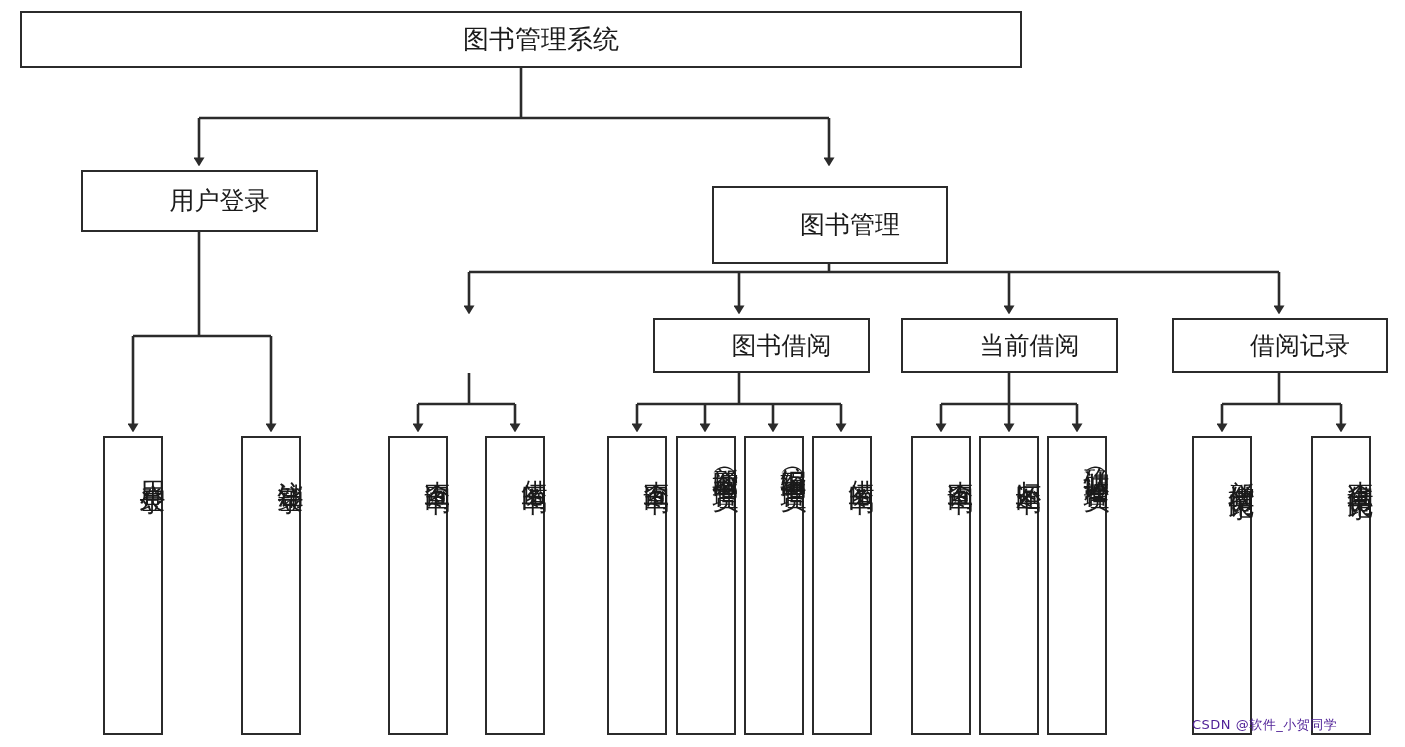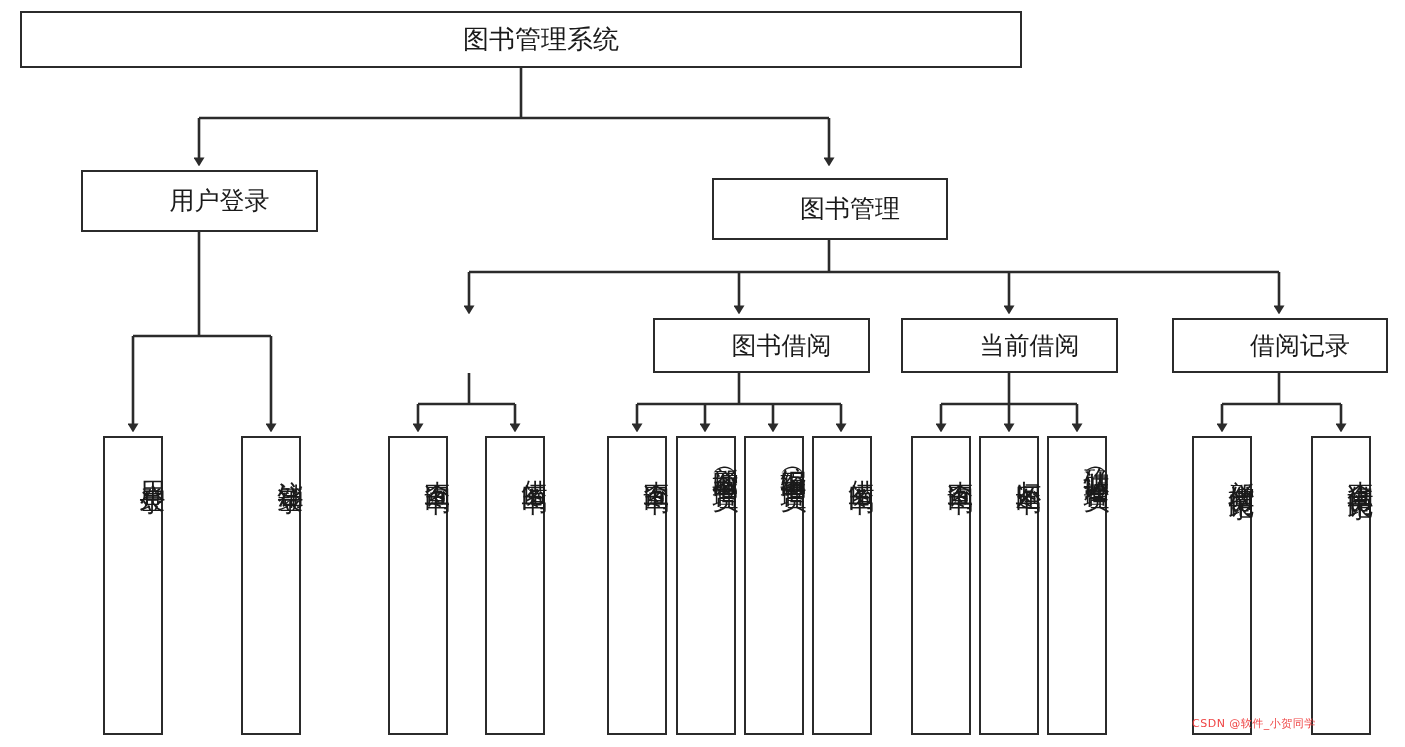--- a/index.html
+++ b/index.html
@@ -50,22 +50,22 @@
   }
   .node.vertical .label{
     writing-mode:vertical-rl;
     text-orientation:upright;
     font-size:26px;
     letter-spacing:3px;
     line-height:1;
   }
   .watermark{
     position:absolute;
-    font-size:11px;
-    color:#ef4444;
+    font-size:13px;
+    color:#4c1d95;
     white-space:nowrap;
     letter-spacing:0.5px;
   }
 </style>
 </head>
 <body>
 
 <div id="canvas">
 
   <svg id="edges" viewBox="0 0 1405 747" xmlns="http://www.w3.org/2000/svg">
@@ -120,21 +120,21 @@
   </svg>
 
   <div class="node root horizontal" style="left:20px; top:11px; width:1002px; height:57px;">
     <span class="label">图书管理系统</span>
   </div>
 
   <div class="node horizontal" style="left:81px; top:170px; width:237px; height:62px;">
     <span class="label">用户登录</span>
   </div>
 
-  <div class="node horizontal" style="left:712px; top:178px; width:236px; height:62px;">
+  <div class="node horizontal" style="left:712px; top:186px; width:236px; height:78px;">
     <span class="label">图书管理</span>
   </div>
 
 
   <div class="node horizontal" style="left:631px; top:318px; width:217px; height:55px;margin-left:22px;">
     <span class="label">图书借阅</span>
   </div>
 
   <div class="node horizontal" style="left:1172px; top:318px; width:216px; height:55px;">
     <span class="label">借阅记录</span>

